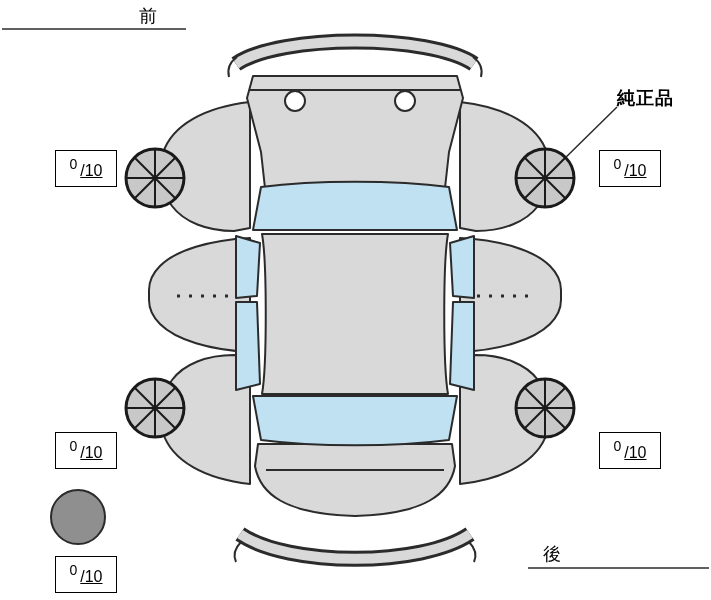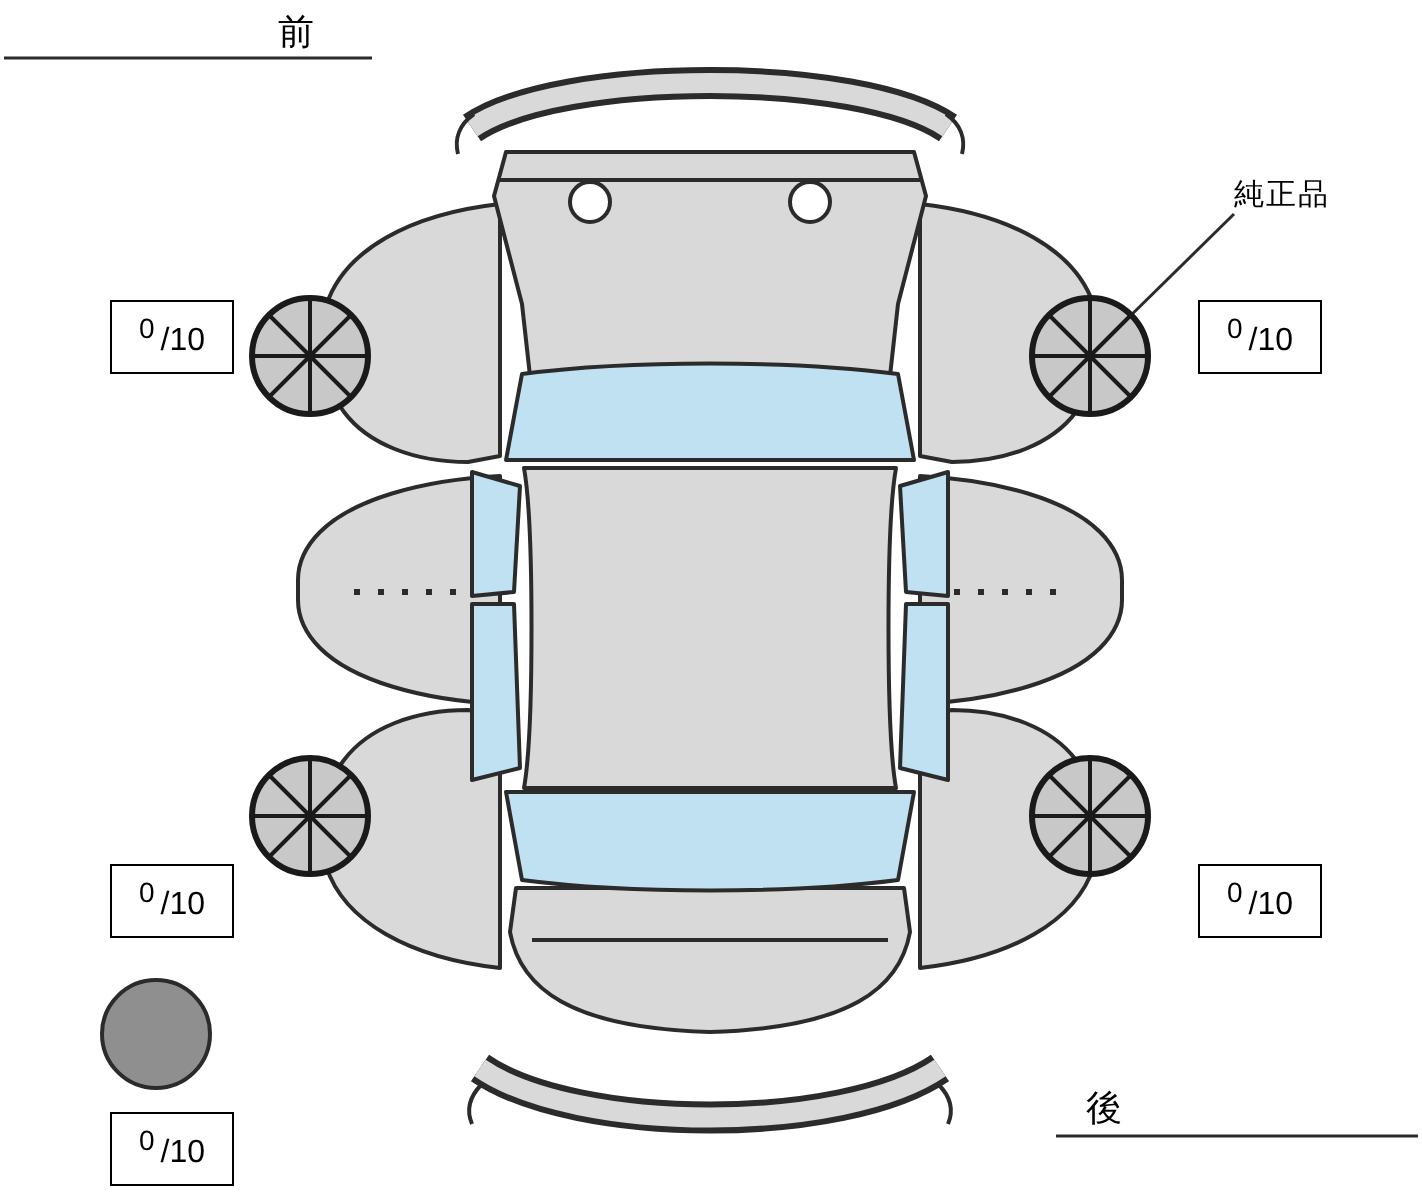--- a/index.html
+++ b/index.html
@@ -17,42 +17,43 @@
 
   .jp-label {
     position: absolute;
     font-size: 18px;
     line-height: 22px;
     color: #000;
     letter-spacing: 1px;
     white-space: nowrap;
   }
   .jp-label.genuine {
-    font-size: 15px;
-    font-weight: 400;
+    font-size: 18px;
+    font-weight: 700;
   }
 
   .tread-box {
     position: absolute;
     width: 62px;
     height: 37px;
     background: #ffffff;
     border: 1px solid #000;
     display: flex;
     align-items: center;
     justify-content: center;
   }
   .tread-box .val {
     font-size: 14px;
     transform: translateY(-5px);
     margin-right: 3px;
   }
   .tread-box .den {
     font-size: 16px;
     transform: translateY(2px);
+    text-decoration: underline;
   }
 </style>
 </head>
 <body>
 
 <div class="stage">
 
   <svg width="711" height="600" viewBox="0 0 711 600" xmlns="http://www.w3.org/2000/svg">
 
     <g stroke="#2b2b2b" stroke-width="1.5">

